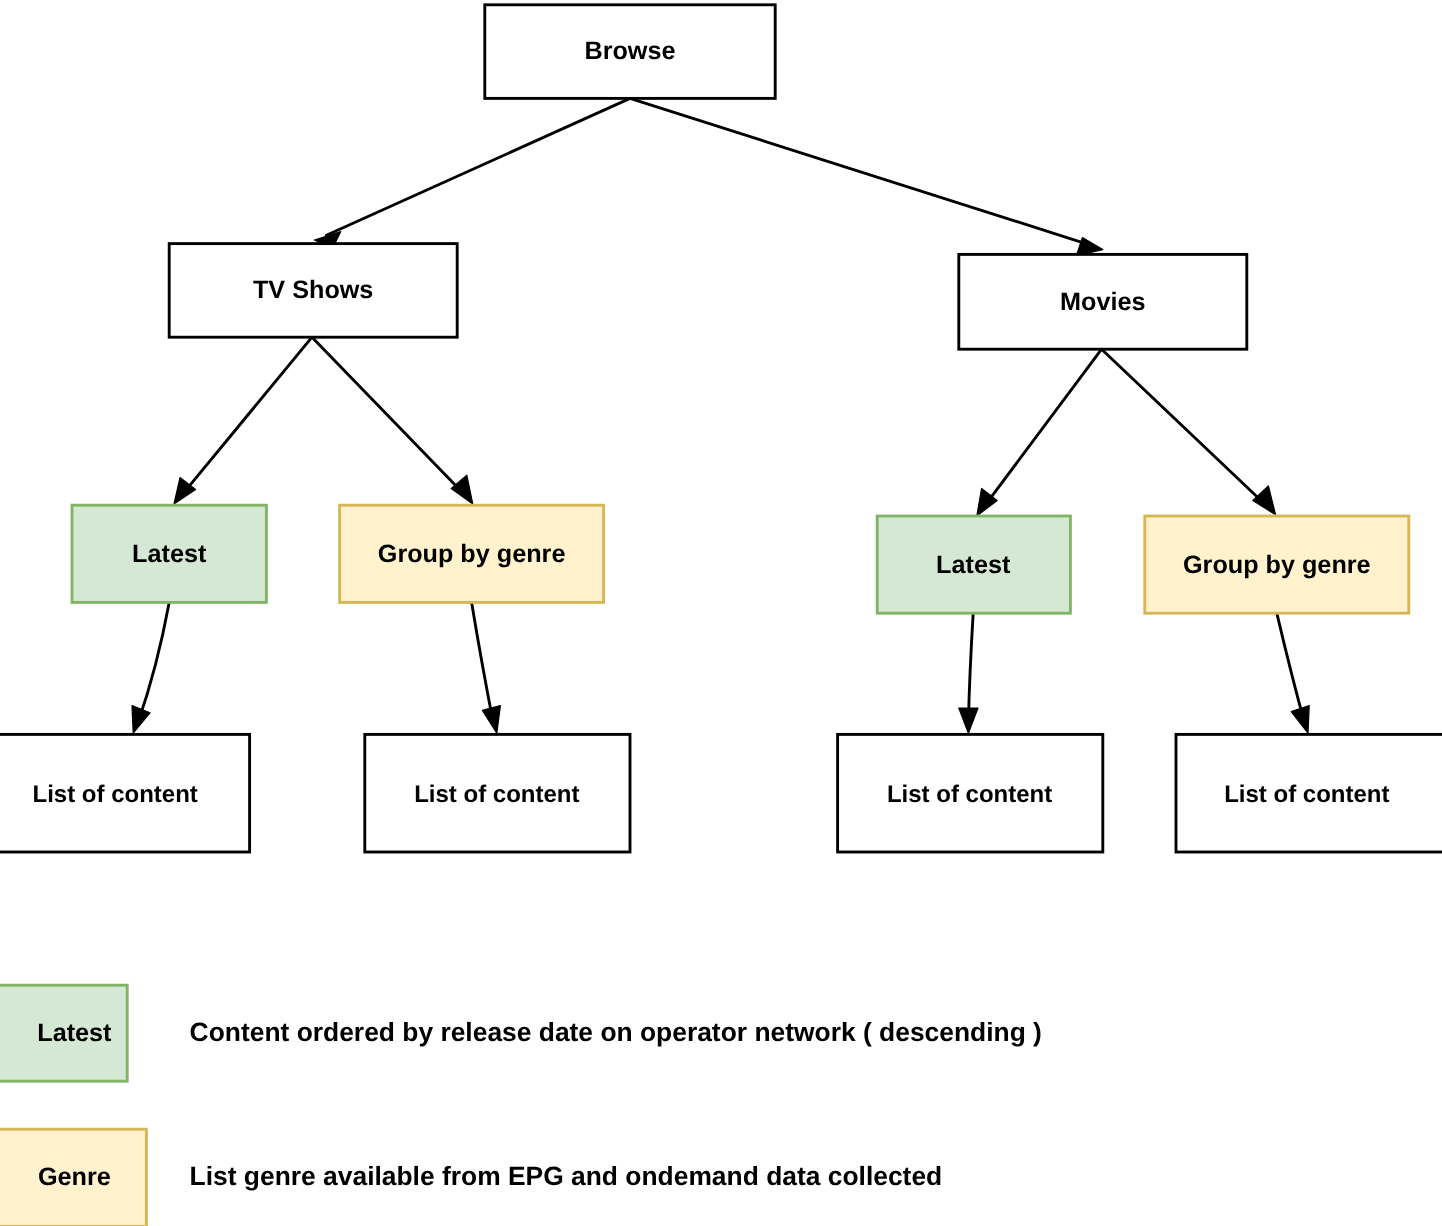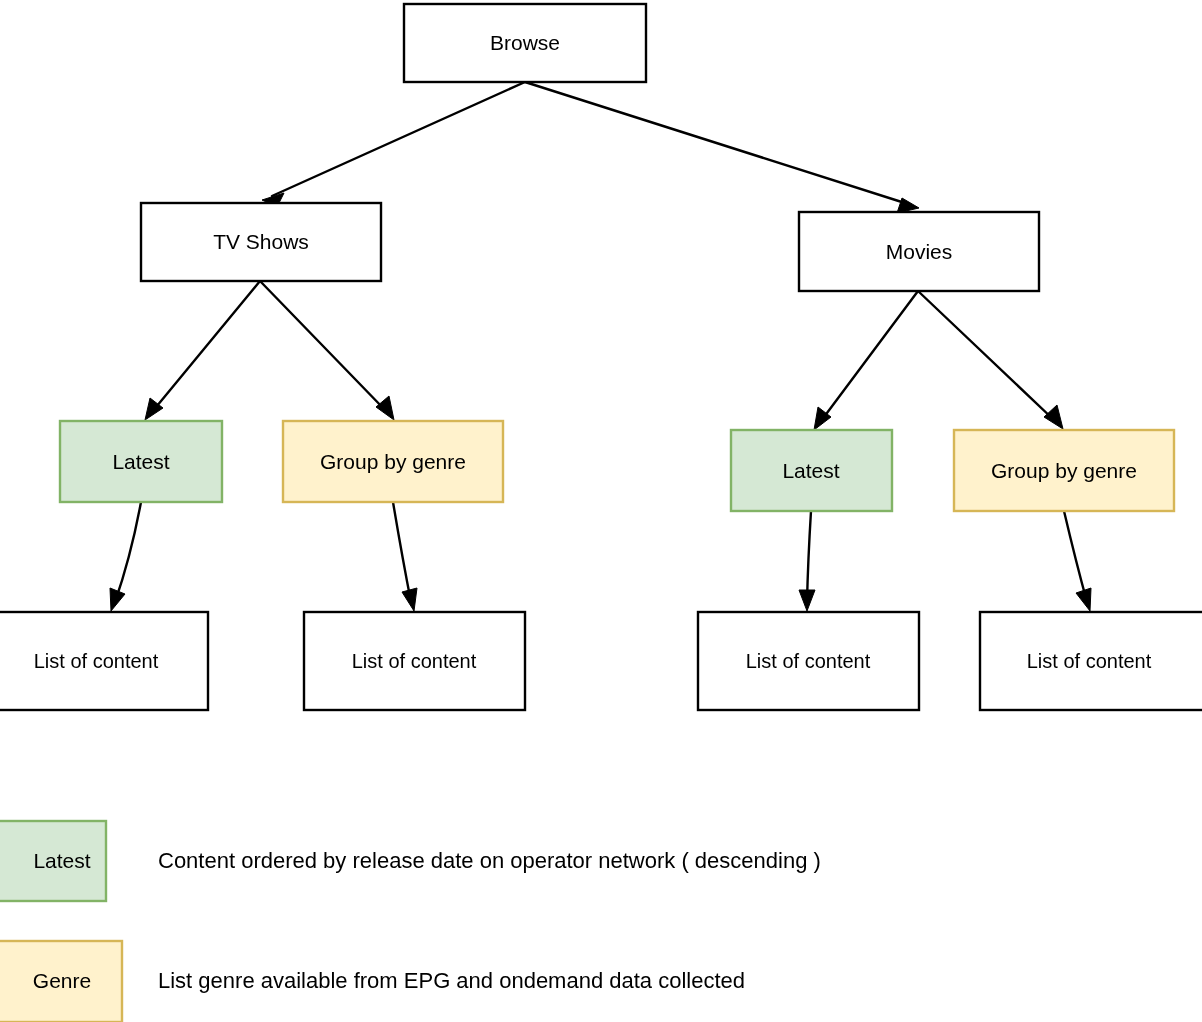--- a/index.html
+++ b/index.html
@@ -11,20 +11,21 @@
     width: 1202px;
     height: 1022px;
     overflow: hidden;
     font-family: "Liberation Sans", sans-serif;
   }
   #diagram-root {
     position: relative;
     width: 1202px;
     height: 1022px;
     background: #ffffff;
+    font-weight: bold;
   }
   svg.flow {
     position: absolute;
     top: 0;
     left: 0;
     width: 1202px;
     height: 1022px;
   }
   .node-rect {
     fill: #ffffff;

